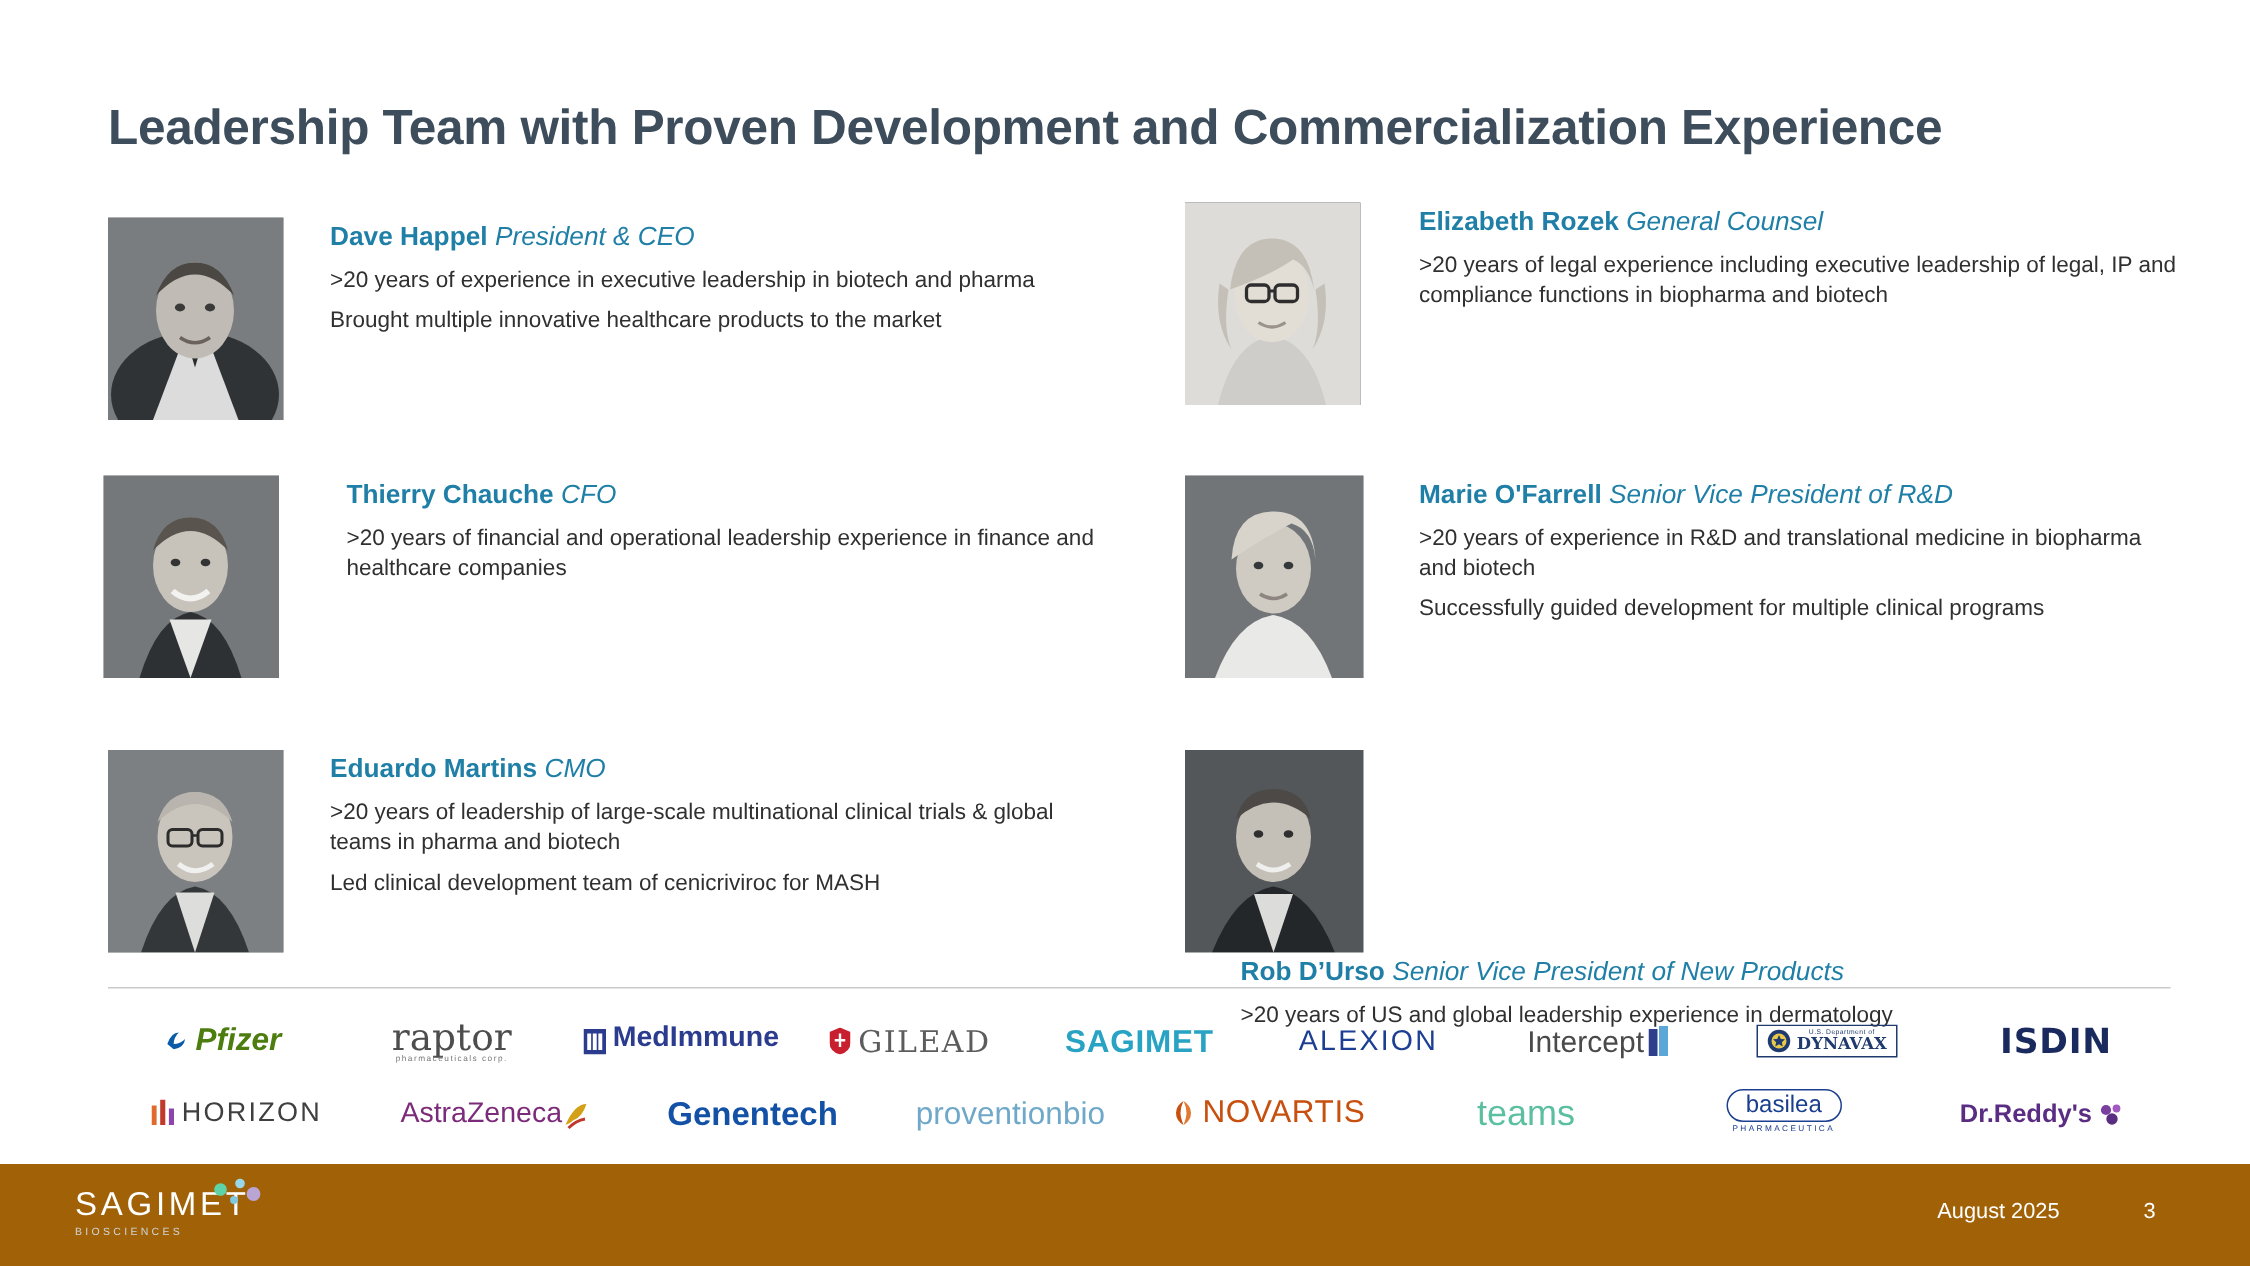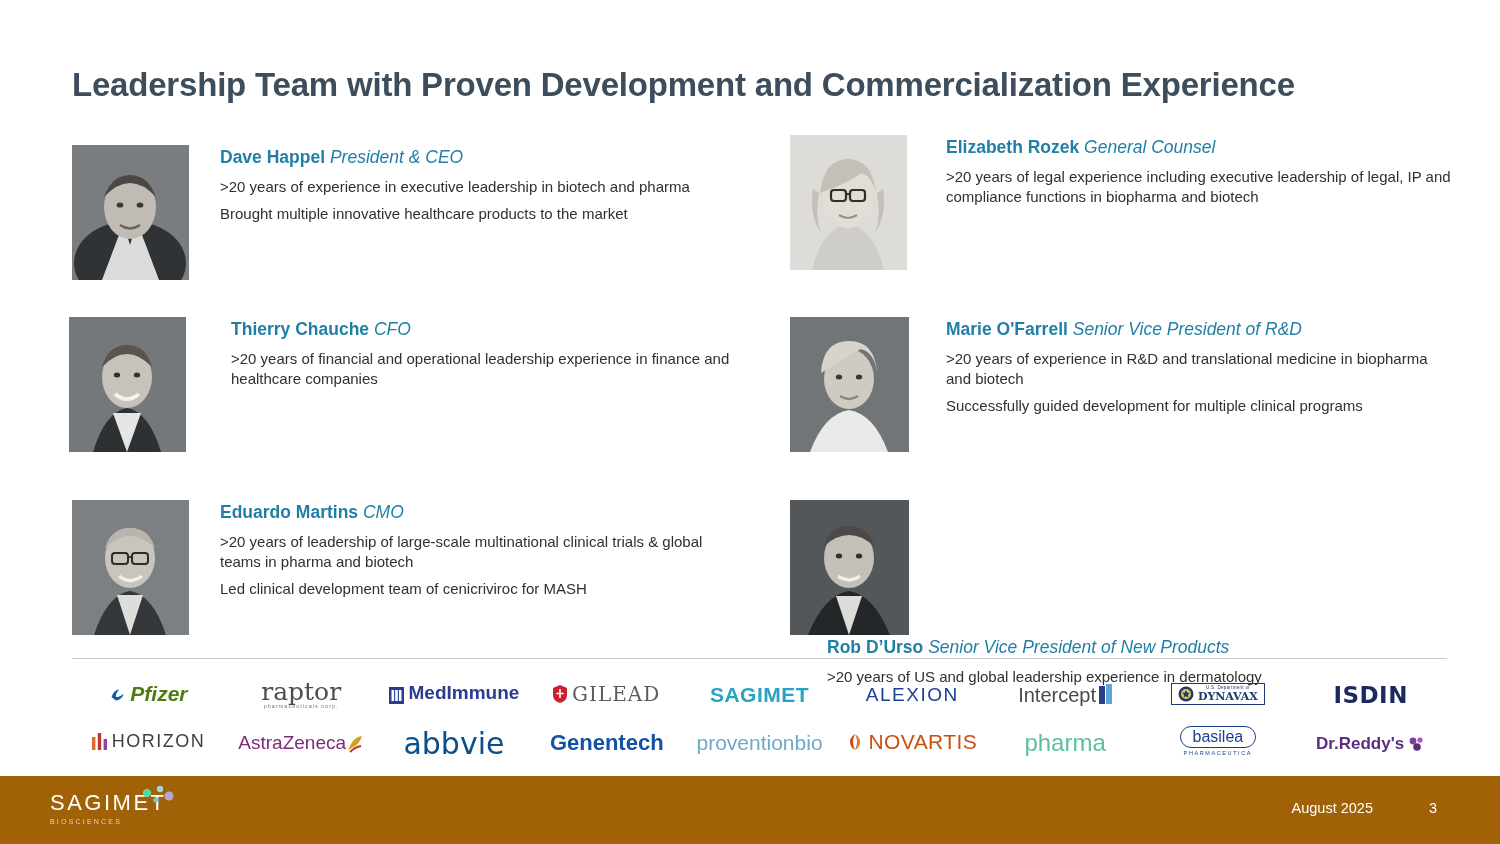--- a/index.html
+++ b/index.html
@@ -361,39 +361,36 @@
       <div class="logo-cell">
         <span style="display:inline-flex;align-items:flex-end;gap:0;">
           <span style="font-size:19px;color:#7c2b7a;">AstraZeneca</span>
           <svg width="18" height="20" viewBox="0 0 18 20">
               <path d="M2 16 q6 -14 14 -14 q-3 9 -9 11 q-2 2 -5 3z" fill="#d4a017"></path>
               <path d="M4 18 q5 -5 11 -6" stroke="#c0392b" stroke-width="2" fill="none"></path>
             </svg>
         </span>
       </div>
       <div class="logo-cell">
-        <span style="font-size:30px;color:#0b4f8a;font-family:'DejaVu Sans',sans-serif;">abbvie</span>
-      </div>
-      <div class="logo-cell">
         <b style="font-size:22px;color:#1351a6;">Genentech</b>
       </div>
       <div class="logo-cell">
         <span style="font-size:21px;color:#6fa8c9;">proventionbio</span>
       </div>
       <div class="logo-cell">
         <span style="display:inline-flex;align-items:center;gap:5px;">
           <svg width="16" height="18" viewBox="0 0 16 18">
               <path d="M8 1 q-5 3 -5 8 q0 5 5 8 q-2 -5 -2 -8 q0 -4 2 -8z" fill="#c8500f"></path>
               <path d="M8 1 q5 3 5 8 q0 5 -5 8 q2 -5 2 -8 q0 -4 -2 -8z" fill="#e07a30"></path>
             </svg>
           <span style="font-size:21px;color:#c8500f;letter-spacing:0.4px;">NOVARTIS</span>
         </span>
       </div>
       <div class="logo-cell">
-        <span style="font-size:24px;color:#5bbfa0;">pharma</span>
+        <span style="font-size:24px;color:#5bbfa0;">teams</span>
       </div>
       <div class="logo-cell">
         <span style="display:inline-block;text-align:center;">
           <span style="display:block;border:1.6px solid #1b3f8f;border-radius:12px;padding:1px 12px;font-size:16px;color:#1b3f8f;">basilea</span>
           <span style="display:block;font-size:5.5px;letter-spacing:1.6px;color:#1b3f8f;margin-top:2px;">PHARMACEUTICA</span>
         </span>
       </div>
       <div class="logo-cell">
         <span style="display:inline-flex;align-items:center;gap:4px;">
           <b style="font-size:17px;color:#5a2d82;">Dr.Reddy's</b>

